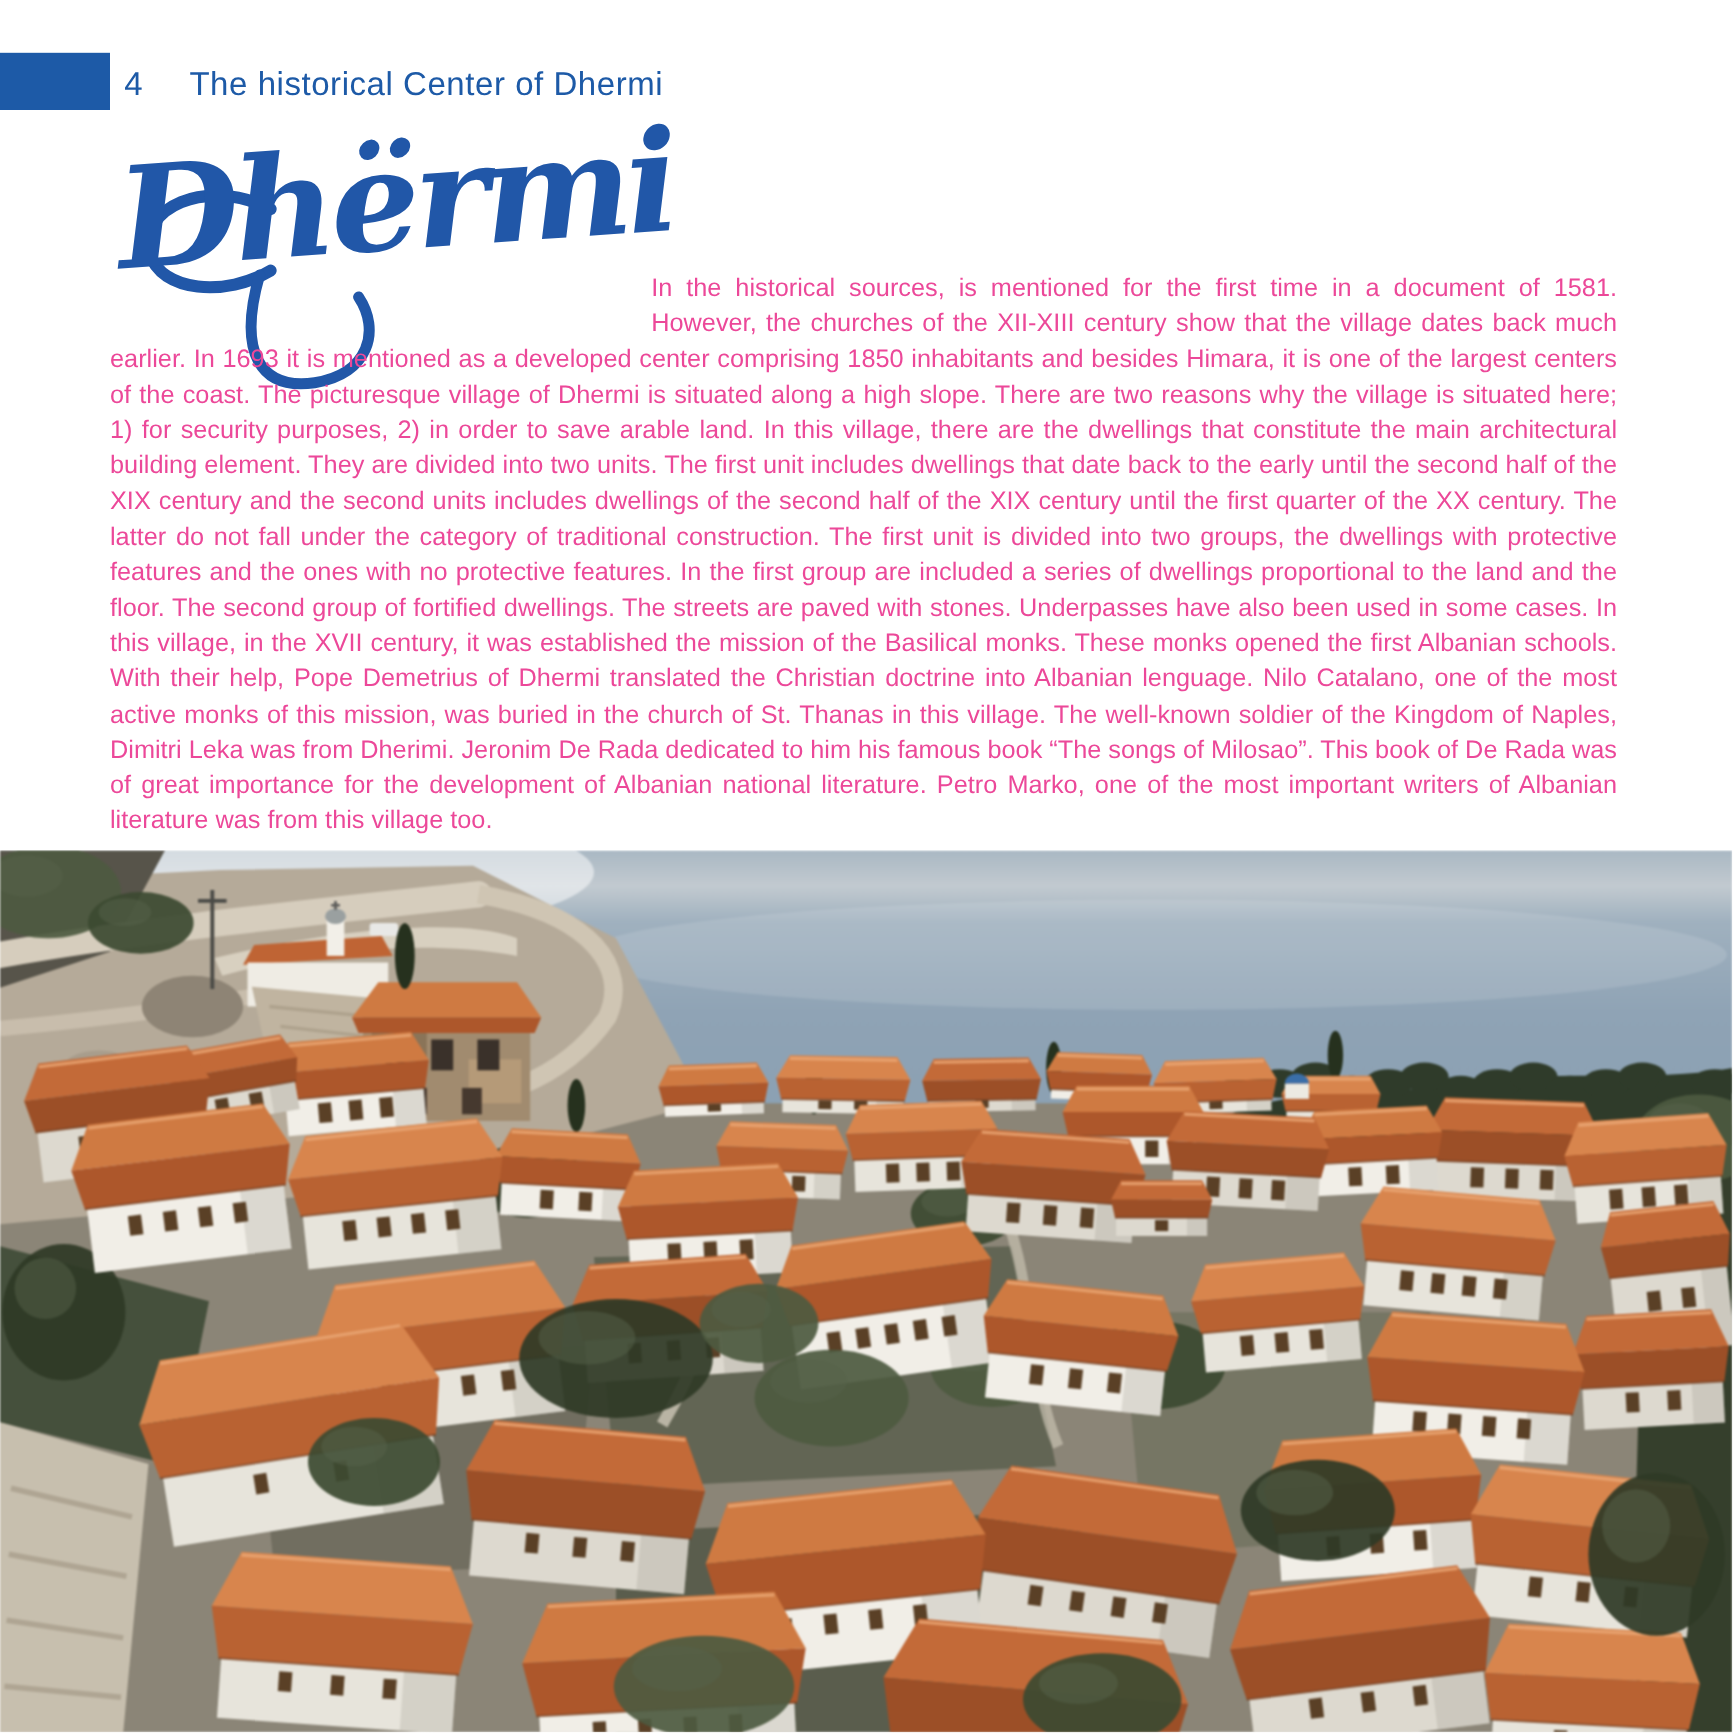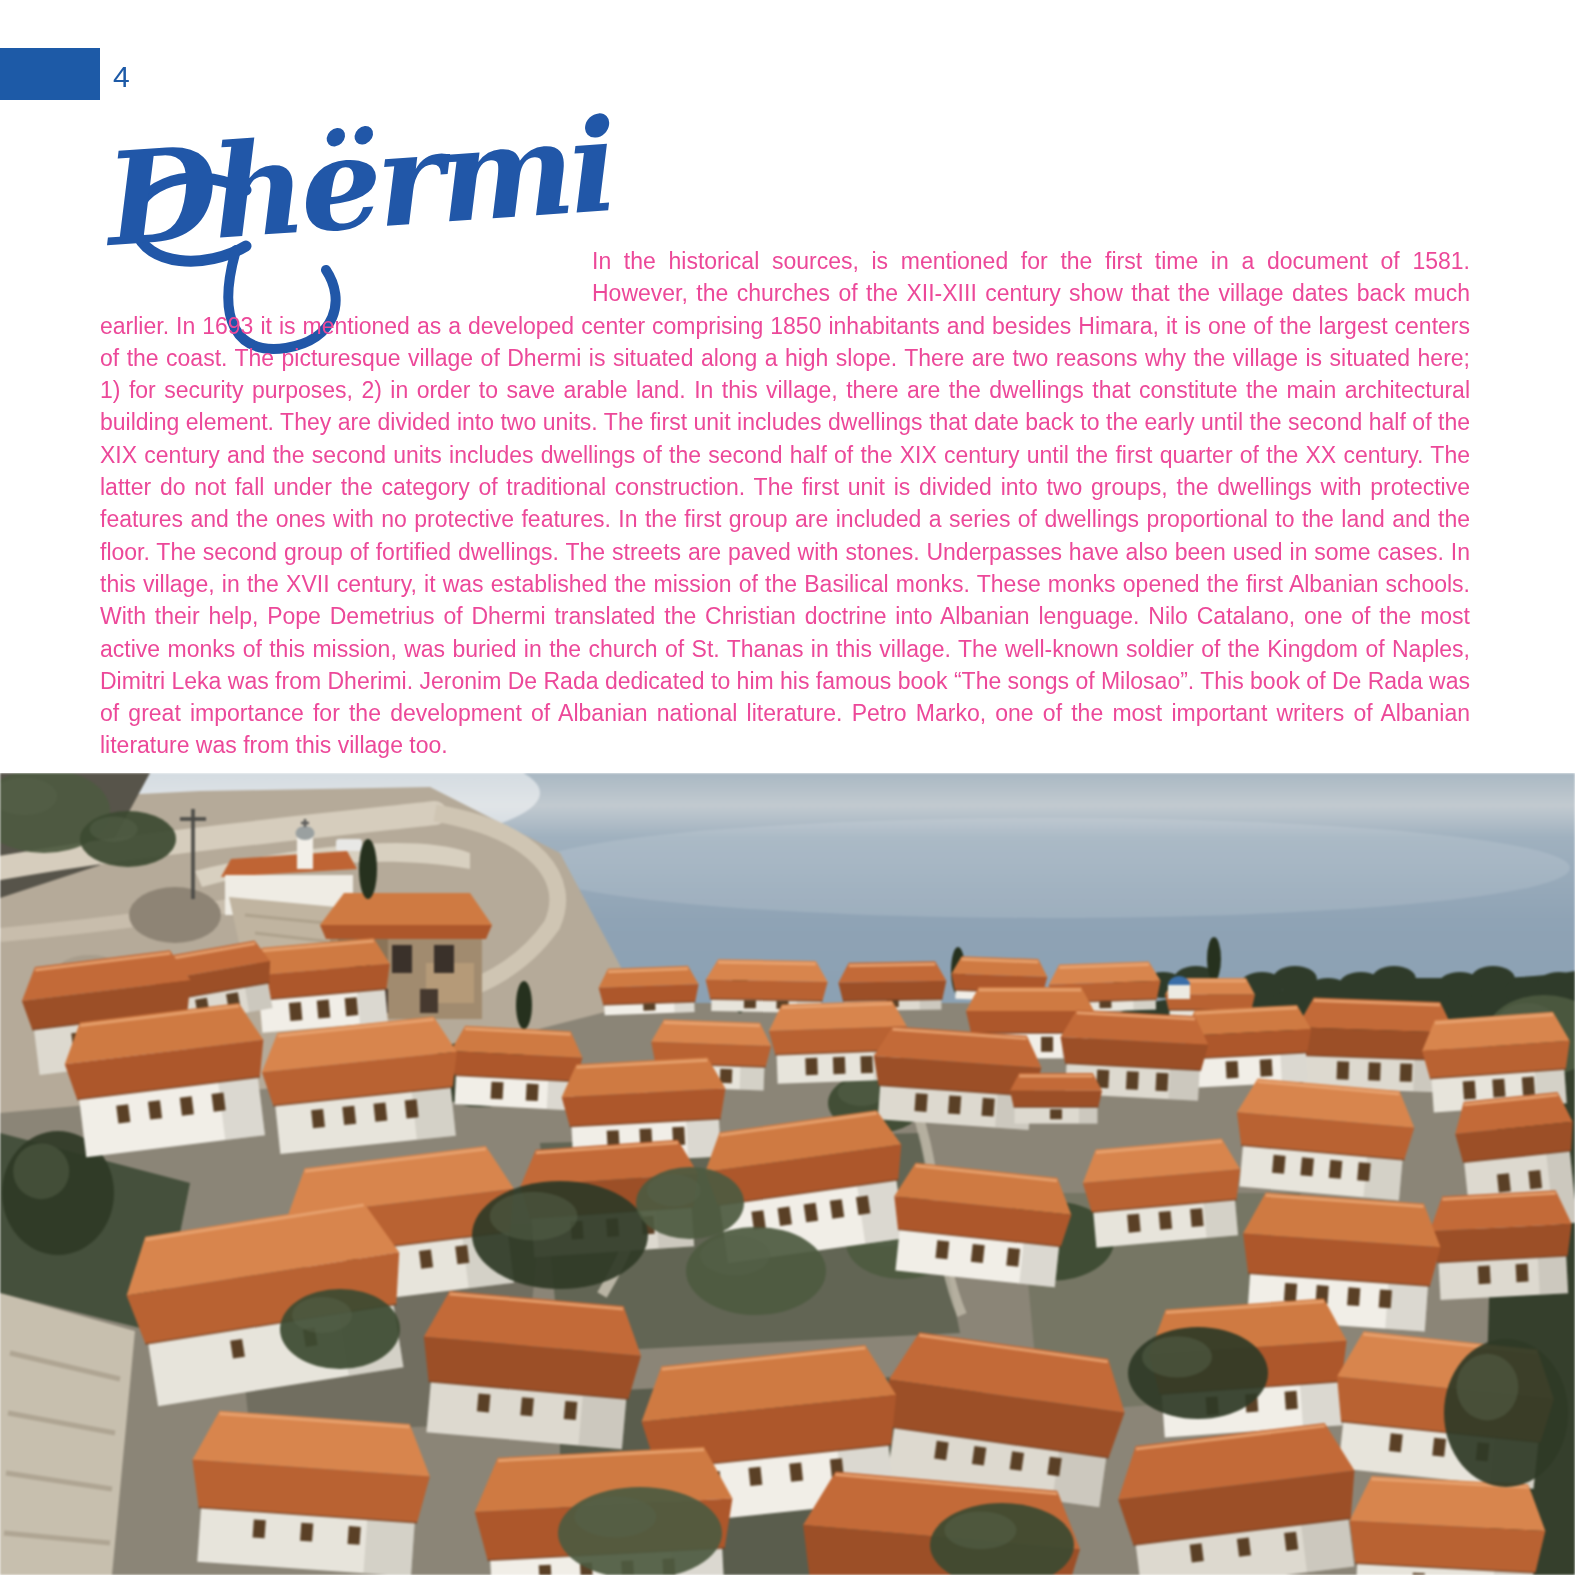--- a/index.html
+++ b/index.html
@@ -24,20 +24,21 @@
   .photo svg{display:block;filter:blur(1.1px);}
 </style>
 </head>
 <body>
 
 <div class="page">
 
   <div class="header-band"></div>
   <div class="header-row">
     <span>4</span>
+    <span>The historical Center of Dhermi</span>
   </div>
 
   <svg class="script-flourish" width="560" height="220" viewBox="0 0 560 220">
     <path d="M150,40 C90,10 30,40 40,80 C50,116 110,120 150,96" fill="none" stroke="#2157a8" stroke-width="11" stroke-linecap="round"></path>
     <path d="M140,100 C120,170 140,205 190,198 C240,190 250,150 230,120" fill="none" stroke="#2157a8" stroke-width="10" stroke-linecap="round"></path>
   </svg>
   <div class="script-title">Dhërmi</div>
 
   <p class="article"><span class="title-spacer"></span><span>In the historical sources, is mentioned for the first time in a document of 1581. However, the churches of the XII-XIII century show that the village dates back much earlier. In 1693 it is mentioned as a developed center comprising 1850 inhabitants and besides Himara, it is one of the largest centers of the coast. The picturesque village of Dhermi is situated along a high slope. There are two reasons why the village is situated here; 1) for security purposes, 2) in order to save arable land. In this village, there are the dwellings that constitute the main architectural building element. They are divided into two units. The first unit includes dwellings that date back to the early until the second half of the XIX century and the second units includes dwellings of the second half of the XIX century until the first quarter of the XX century. The latter do not fall under the category of traditional construction. The first unit is divided into two groups, the dwellings with protective features and the ones with no protective features. In the first group are included a series of dwellings proportional to the land and the floor. The second group of fortified dwellings. The streets are paved with stones. Underpasses have also been used in some cases. In this village, in the XVII century, it was established the mission of the Basilical monks. These monks opened the first Albanian schools. With their help, Pope Demetrius of Dhermi translated the Christian doctrine into Albanian lenguage. Nilo Catalano, one of the most active monks of this mission, was buried in the church of St. Thanas in this village. The well-known soldier of the Kingdom of Naples, Dimitri Leka was from Dherimi.  Jeronim De Rada dedicated to him his famous book “The songs of Milosao”. This book of De Rada was of great importance for the development of Albanian national literature.  Petro Marko, one of the most important writers of Albanian literature was from this village too.</span></p>
 

